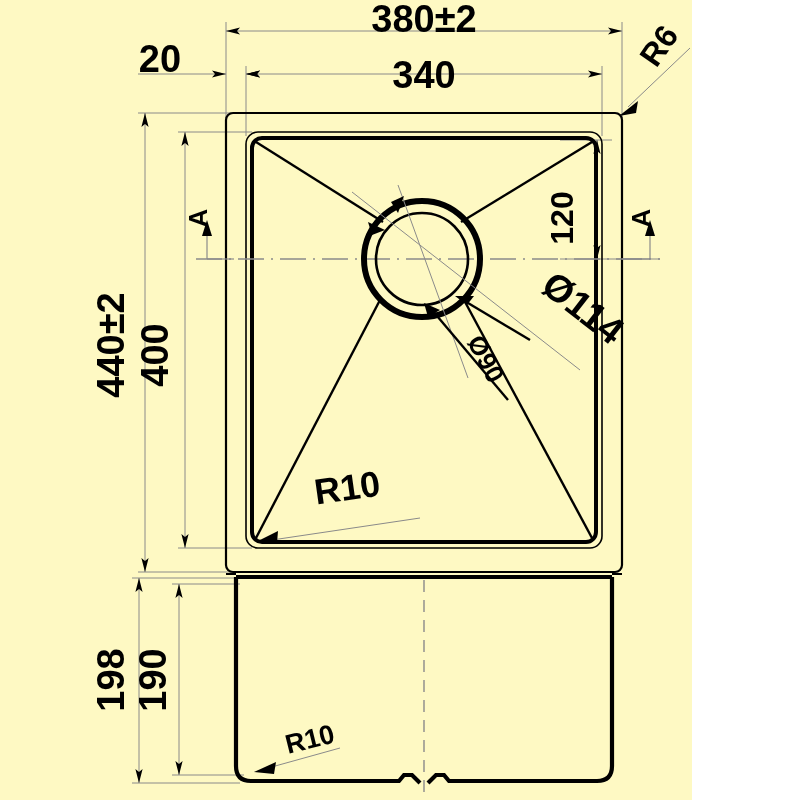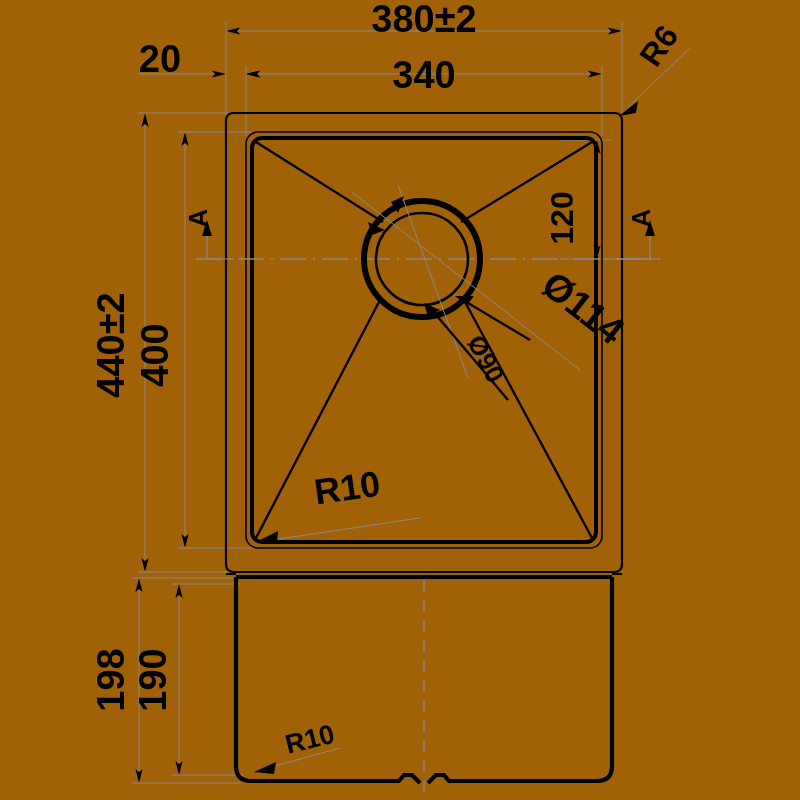--- a/index.html
+++ b/index.html
@@ -1,18 +1,18 @@
 <!DOCTYPE html>
 <html><head>
 <meta charset="utf-8">
 <style>
   html,body{margin:0;padding:0;background:#ffffff;}
   body{width:800px;height:800px;overflow:hidden;
        font-family:"Liberation Sans",sans-serif;}
-  #stage{position:relative;width:800px;height:800px;background:#a16207;}
+  #stage{position:relative;width:692px;height:800px;background:#fef9c3;}
   svg{display:block;}
   .dimtext{font-family:"Liberation Sans",sans-serif;font-weight:700;fill:#000;}
 </style>
 </head>
 <body>
 
 <div id="stage">
 <svg width="800" height="800" viewBox="0 0 800 800">
 
   <g stroke="#8a8a8a" stroke-width="1" fill="none">

